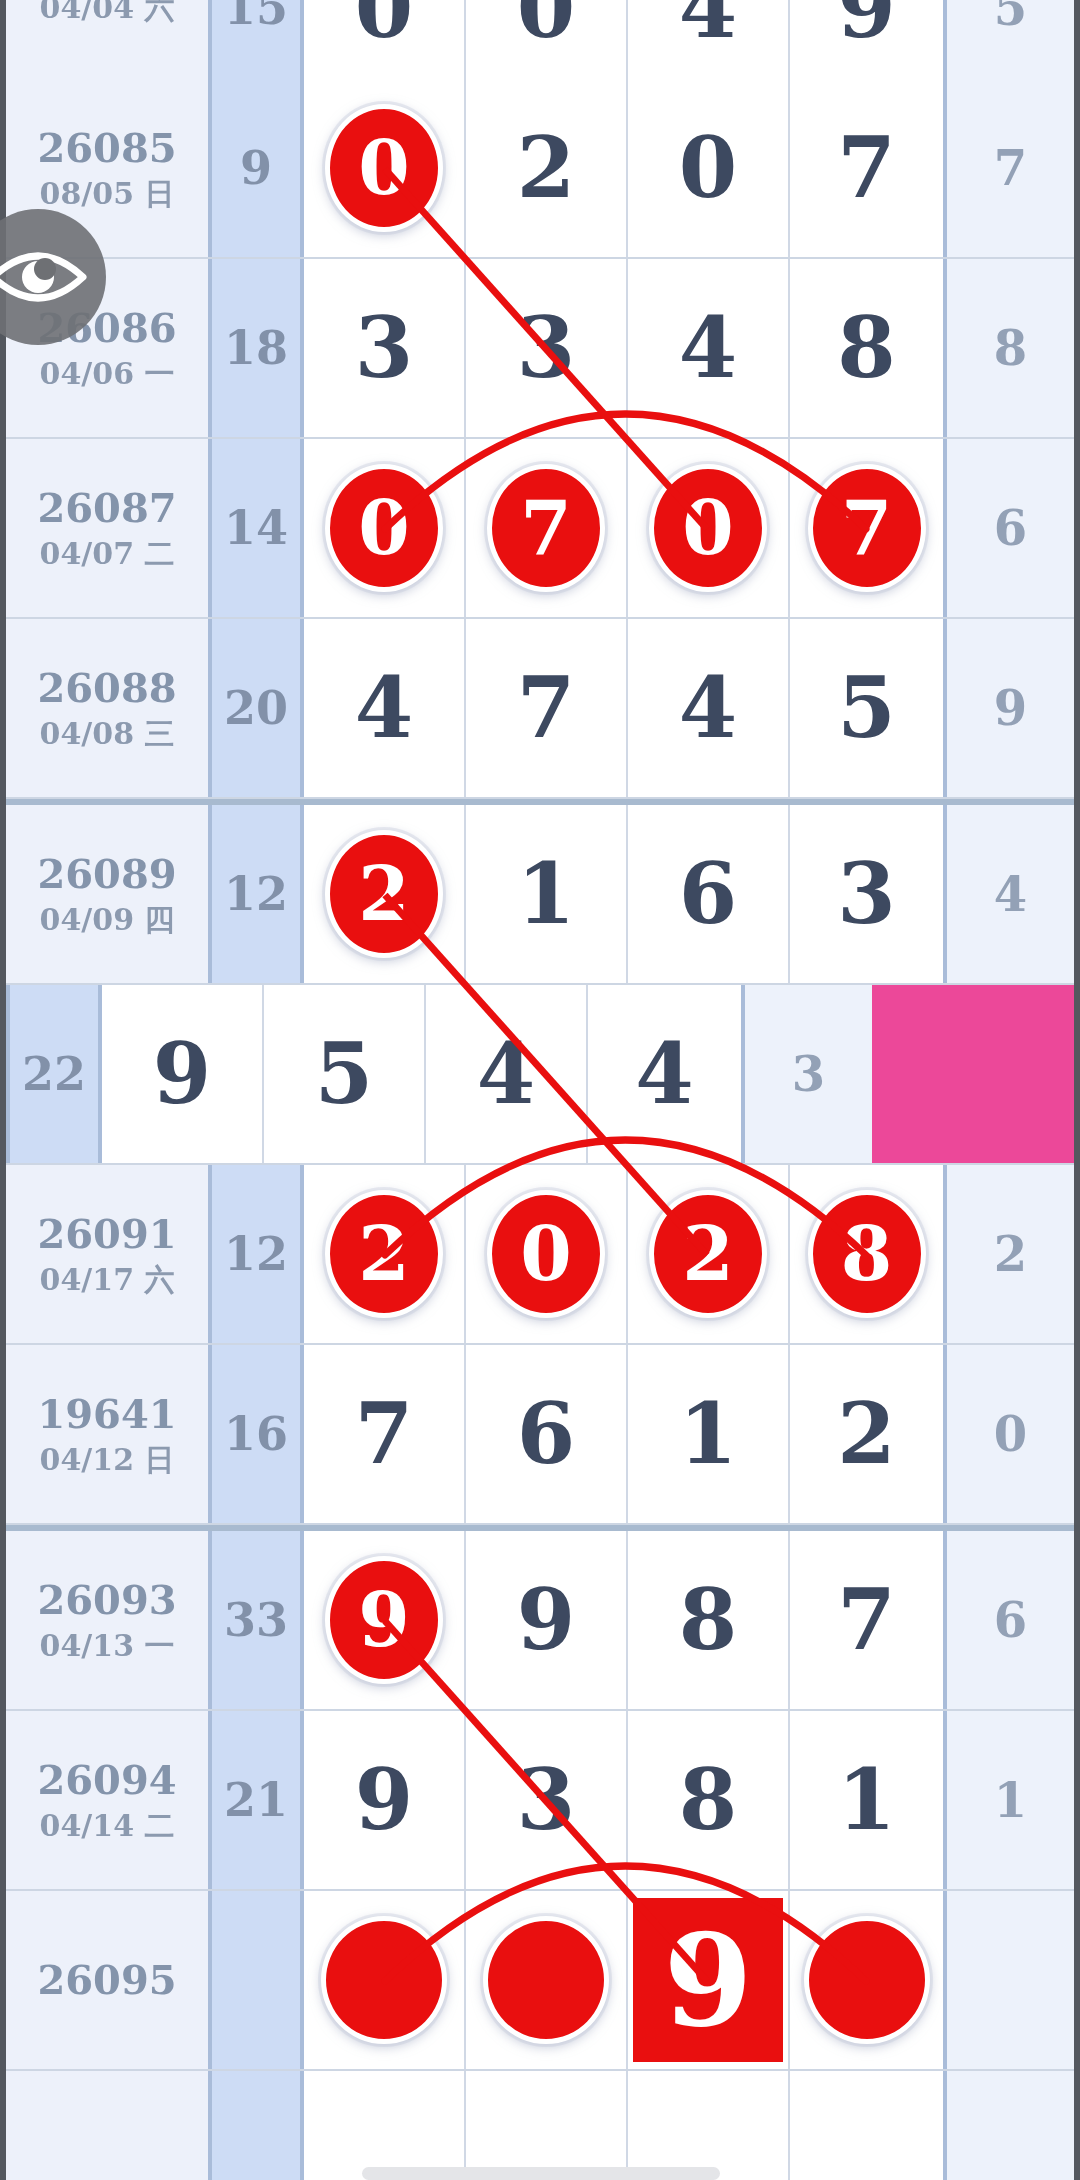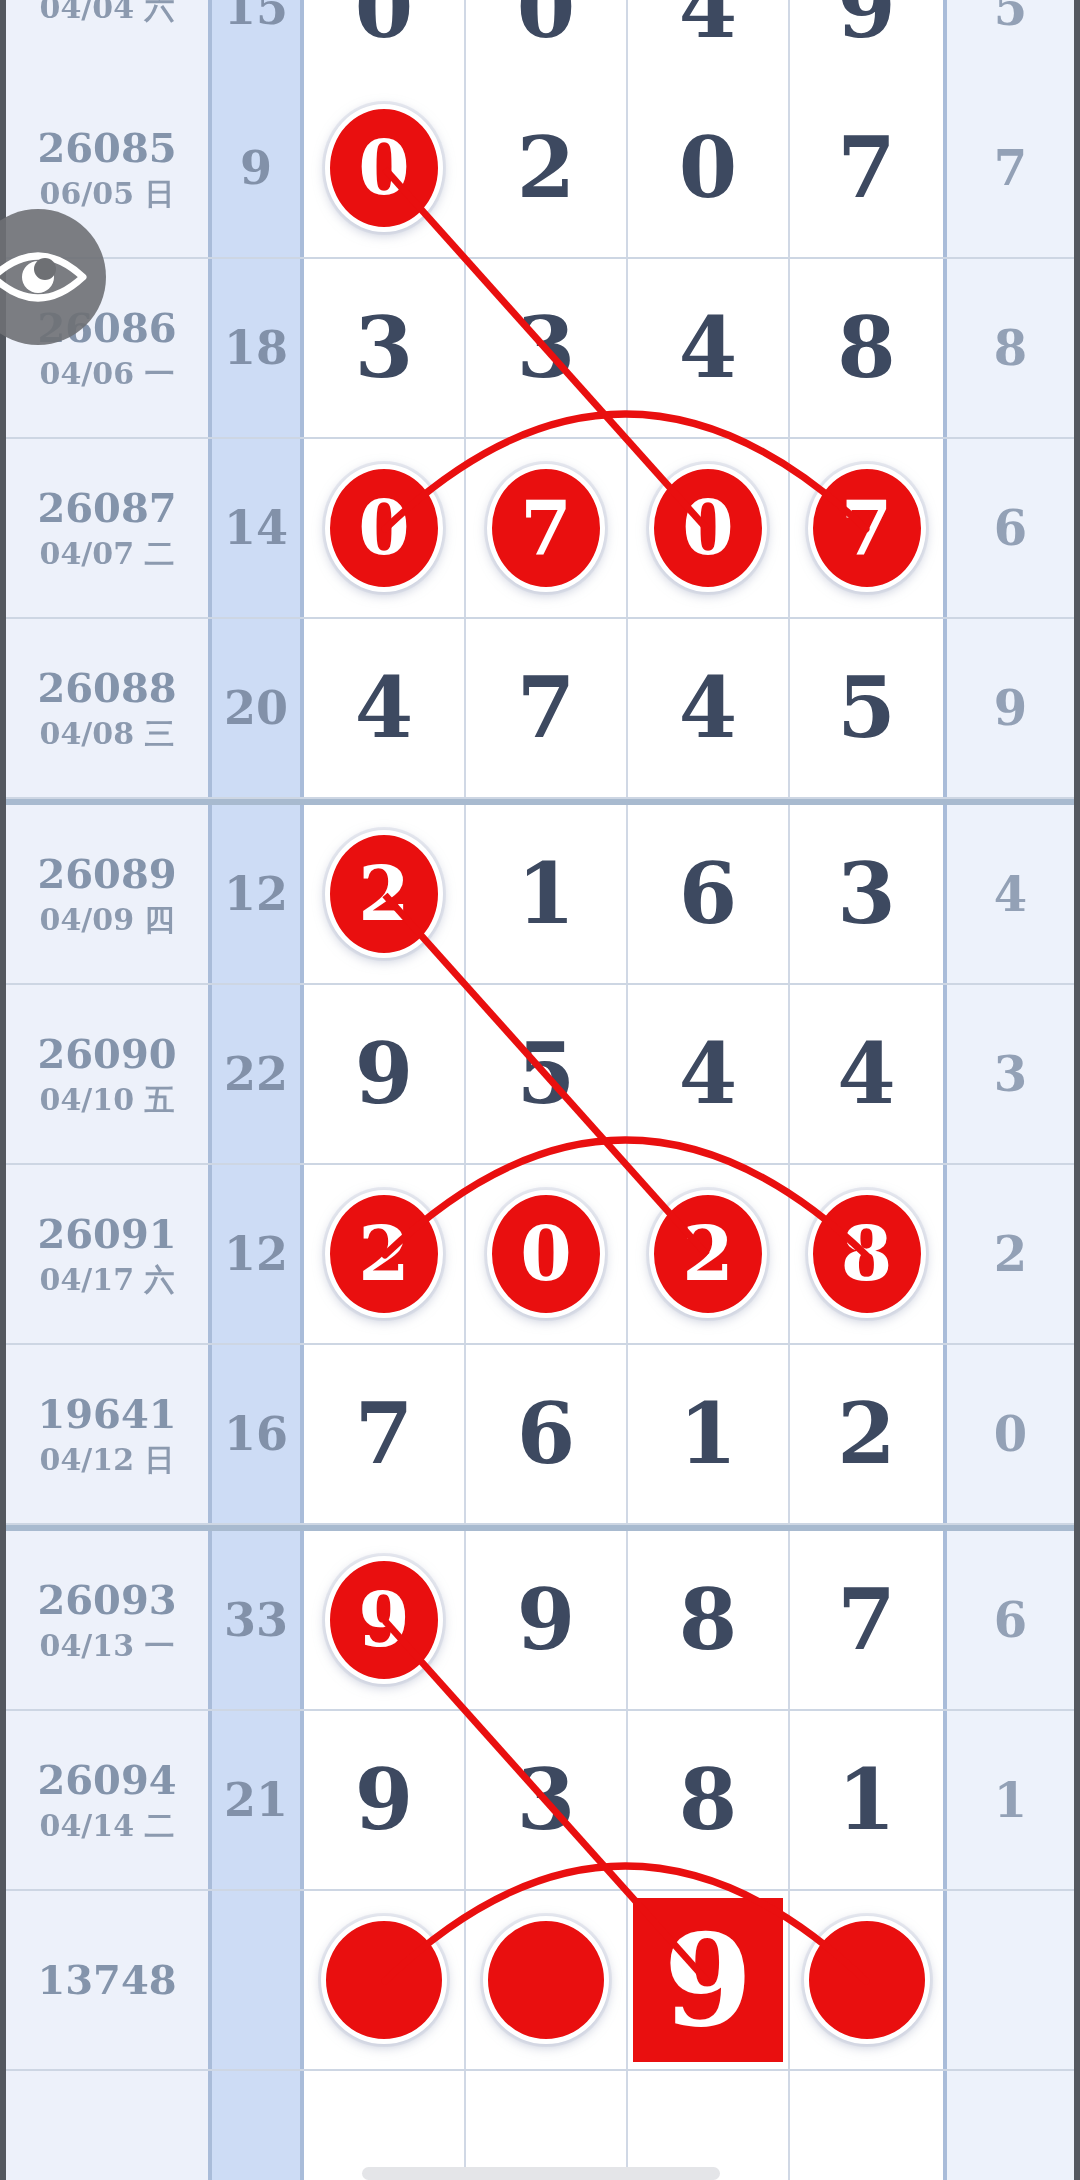--- a/index.html
+++ b/index.html
@@ -70,21 +70,21 @@
           <span class="digit">9</span>
         </div>
     <div class="cell cell-tail">
       <div class="tail">5</div>
     </div>
   </div>
       <div class="group-sep"></div>
       <div class="row">
     <div class="cell cell-issue">
       <div class="issue-no">26085</div>
-      <div class="issue-date">06/05 日</div>
+      <div class="issue-date">08/05 日</div>
     </div>
     <div class="cell cell-metric">
       <div class="metric">9</div>
     </div>
     <div class="cell cell-digit c0">
           <span class="mark-circle">
             <span class="digit">0</span>
           </span>
         </div>
     <div class="cell cell-digit c1">
@@ -201,24 +201,20 @@
           <span class="digit">6</span>
         </div>
     <div class="cell cell-digit c3 last">
           <span class="digit">3</span>
         </div>
     <div class="cell cell-tail">
       <div class="tail">4</div>
     </div>
   </div>
       <div class="row">
-    <div class="cell cell-issue">
-      <div class="issue-no">26090</div>
-      <div class="issue-date">04/10 五</div>
-    </div>
     <div class="cell cell-metric">
       <div class="metric">22</div>
     </div>
     <div class="cell cell-digit c0">
           <span class="digit">9</span>
         </div>
     <div class="cell cell-digit c1">
           <span class="digit">5</span>
         </div>
     <div class="cell cell-digit c2">
@@ -333,21 +329,21 @@
         </div>
     <div class="cell cell-digit c3 last">
           <span class="digit">1</span>
         </div>
     <div class="cell cell-tail">
       <div class="tail">1</div>
     </div>
   </div>
       <div class="row">
     <div class="cell cell-issue">
-      <div class="issue-no">13748</div>
+      <div class="issue-no">26095</div>
 
     </div>
     <div class="cell cell-metric">
       <div class="metric"></div>
     </div>
     <div class="cell cell-digit c0">
           <span class="mark-dot"></span>
         </div>
     <div class="cell cell-digit c1">
           <span class="mark-dot"></span>

